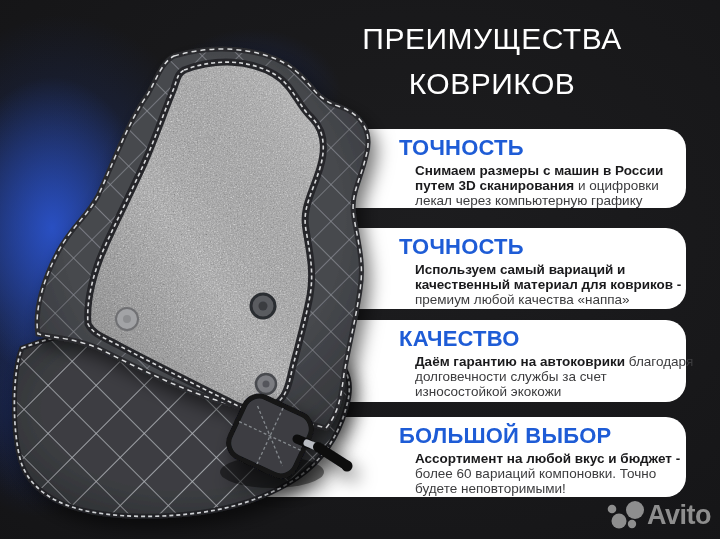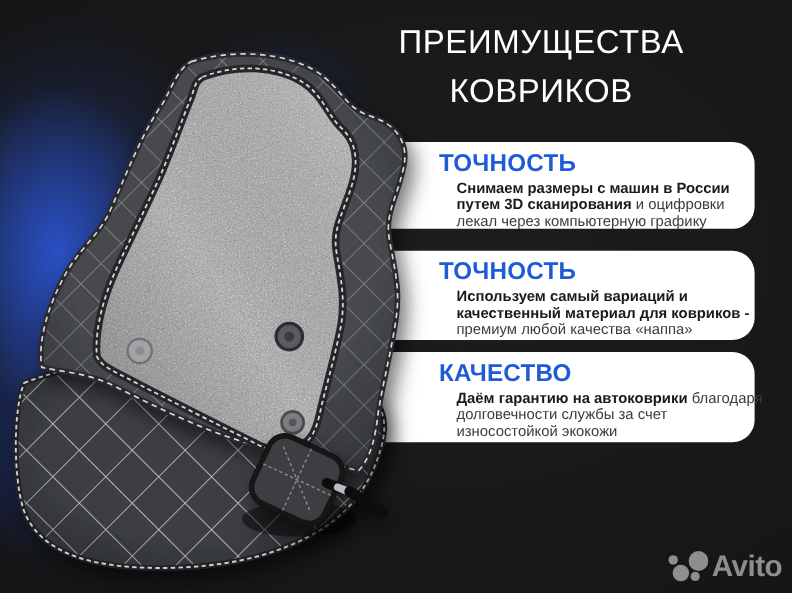--- a/index.html
+++ b/index.html
@@ -64,20 +64,24 @@
   <div class="card c2">
     <h3>ТОЧНОСТЬ</h3>
     <p><b>Используем самый вариаций и качественный материал для ковриков -</b> <span>премиум любой качества «наппа»</span></p>
   </div>
 
   <div class="card c3">
     <h3>КАЧЕСТВО</h3>
     <p><b>Даём гарантию на автоковрики</b> <span>благодаря долговечности службы за счет износостойкой экокожи</span></p>
   </div>
 
+  <div class="card c4">
+    <h3>БОЛЬШОЙ ВЫБОР</h3>
+    <p><b>Ассортимент на любой вкус и бюджет -</b> <span>более 60 вариаций компоновки. Точно будете неповторимыми!</span></p>
+  </div>
 
   <svg class="photo" width="470" height="539" viewBox="0 0 470 539" aria-hidden="true">
     <defs>
       <pattern id="pQuiltS" width="26" height="26" patternUnits="userSpaceOnUse" patternTransform="rotate(45)">
         <path d="M0 0H26 M0 0V26" fill="none" stroke="#9da0a6" stroke-width="1.3" stroke-opacity=".8"></path>
       </pattern>
       <pattern id="pQuiltB" width="34" height="34" patternUnits="userSpaceOnUse" patternTransform="rotate(45)">
         <path d="M0 0H34 M0 0V34" fill="none" stroke="#c9ccd1" stroke-width="1.7" stroke-opacity=".85"></path>
       </pattern>
       <filter id="fCarpet" x="-5%" y="-5%" width="110%" height="110%">

